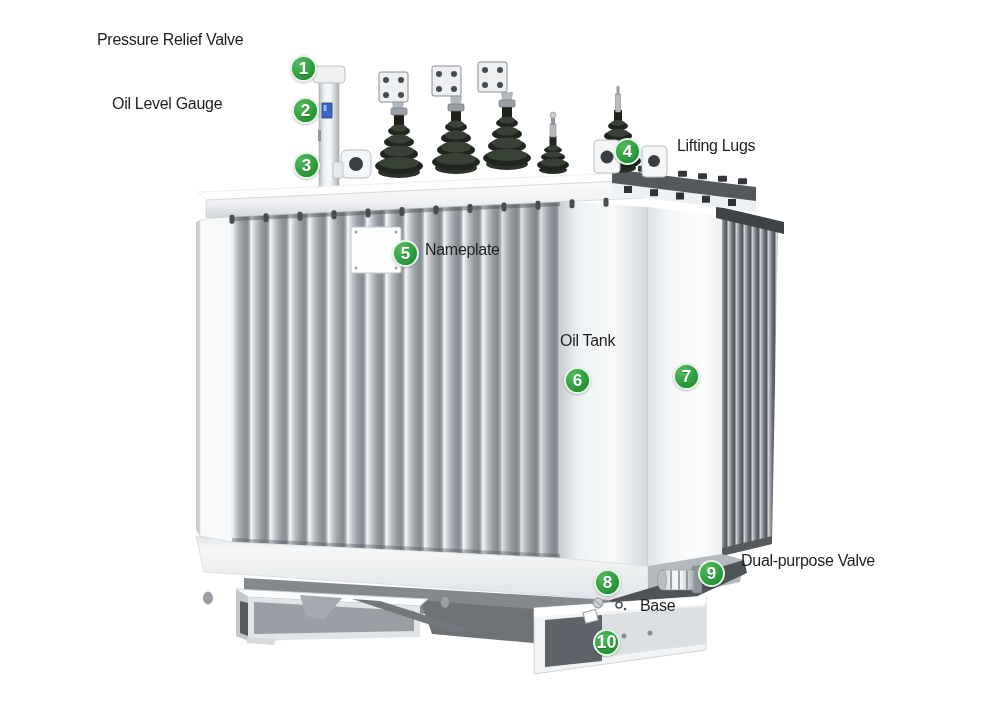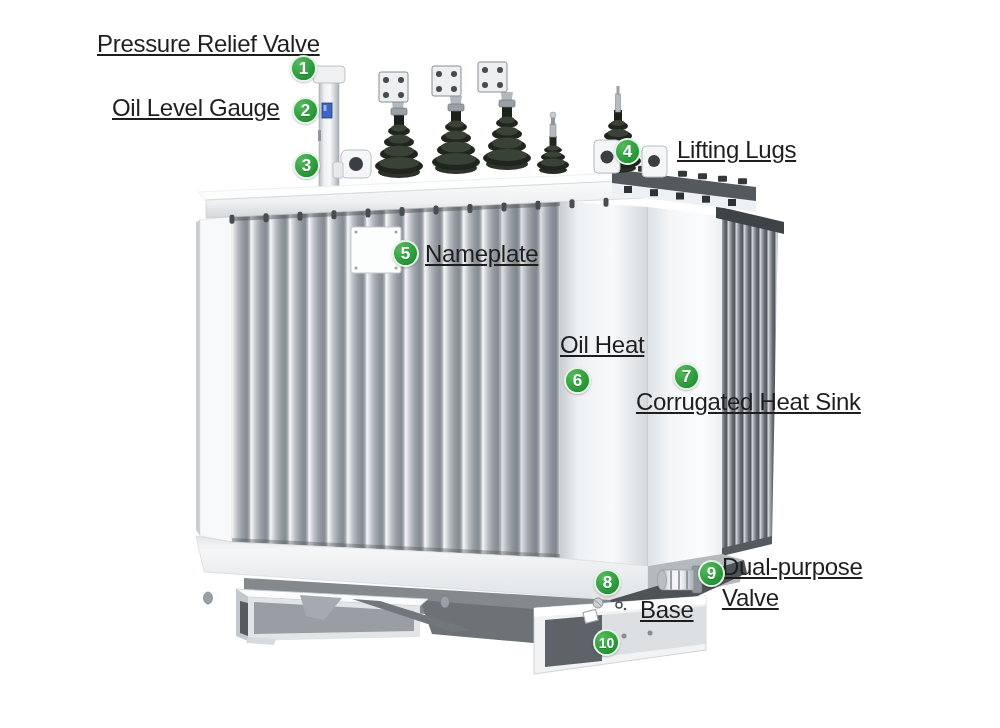--- a/index.html
+++ b/index.html
@@ -2,55 +2,55 @@
 <html><head>
 <meta charset="utf-8">
 <style>
   html,body{margin:0;padding:0;background:#ffffff;}
   .stage{
     position:relative;width:1000px;height:728px;background:#ffffff;
     font-family:"Liberation Sans",sans-serif;overflow:hidden;
   }
   .stage svg{position:absolute;left:0;top:0;}
   .callout-label{
-    position:absolute;color:#1e1e1e;font-size:24px;line-height:1.2;
-    letter-spacing:-0.3px;white-space:nowrap;font-weight:500;text-decoration:underline;
+    position:absolute;color:#1e1e1e;font-size:16px;line-height:1.2;
+    letter-spacing:-0.3px;white-space:nowrap;font-weight:500;
   }
   .badge{
     position:absolute;width:27px;height:27px;border-radius:50%;
     background:radial-gradient(circle at 32% 28%, #55bb5f 0%, #2f9e3f 55%, #1a7f2b 100%);
     border:2px solid rgba(255,255,255,0.88);
     box-sizing:border-box;
     box-shadow:0 1px 2px rgba(0,0,0,0.25);
     color:#ffffff;font-size:17px;font-weight:bold;
     display:flex;align-items:center;justify-content:center;
     text-shadow:0 1px 1px rgba(0,0,0,0.25);
   }
   
   .c1{left:97px;top:30px;}
   .c2{left:112px;top:94px;}
   .c3{left:139px;top:150px;}
   .c4{left:677px;top:136px;text-align:center;}
   .c5{left:425px;top:240px;text-align:center;}
   .c6{left:560px;top:331px;}
   .c7{left:636px;top:388px;}
   .c8{left:451px;top:566px;}
-  .c9{left:722px;top:551px;width:172px;white-space:normal;line-height:1.3;}
+  .c9{left:722px;top:551px;width:172px;white-space:normal;text-align:center;line-height:1.3;}
   .c10{left:640px;top:596px;}
   
   .b1{left:290px;top:55px;}
   .b2{left:292px;top:97px;}
   .b3{left:293px;top:152px;}
   .b4{left:614px;top:138px;}
   .b5{left:392px;top:240px;}
   .b6{left:564px;top:367px;}
   .b7{left:673px;top:363px;}
   .b8{left:594px;top:569px;}
   .b9{left:698px;top:560px;}
-  .b10{left:593px;top:629px;font-size:14px;}
+  .b10{left:593px;top:629px;font-size:18px;}
 </style>
 </head>
 <body>
 
 <div class="stage">
 
   <svg width="1000" height="728" viewBox="0 0 1000 728">
     <defs>
       <linearGradient id="finGrad" x1="0" y1="0" x2="1" y2="0">
         <stop offset="0" stop-color="#fafbfb"></stop>
@@ -322,22 +322,21 @@
       <circle cx="607" cy="157" r="6.5" fill="#3a3f44"></circle>
       <rect x="642" y="146" width="25" height="31" rx="4" fill="#f4f6f7" stroke="#b9bec3" stroke-width="1"></rect>
       <circle cx="654" cy="161" r="6" fill="#3a3f44"></circle>
     </g>
   </svg>
 
   <div class="callout-label c1">Pressure Relief Valve</div>
   <div class="callout-label c2">Oil Level Gauge</div>
   <div class="callout-label c4">Lifting Lugs</div>
   <div class="callout-label c5">Nameplate</div>
-  <div class="callout-label c6">Oil Heat</div>
-  <div class="callout-label c7">Corrugated Heat Sink</div>
+  <div class="callout-label c6">Oil Tank</div>
   <div class="callout-label c9">Dual-purpose Valve</div>
   <div class="callout-label c10">Base</div>
 
   <div class="badge b1">1</div>
   <div class="badge b2">2</div>
   <div class="badge b3">3</div>
   <div class="badge b4">4</div>
   <div class="badge b5">5</div>
   <div class="badge b6">6</div>
   <div class="badge b7">7</div>

